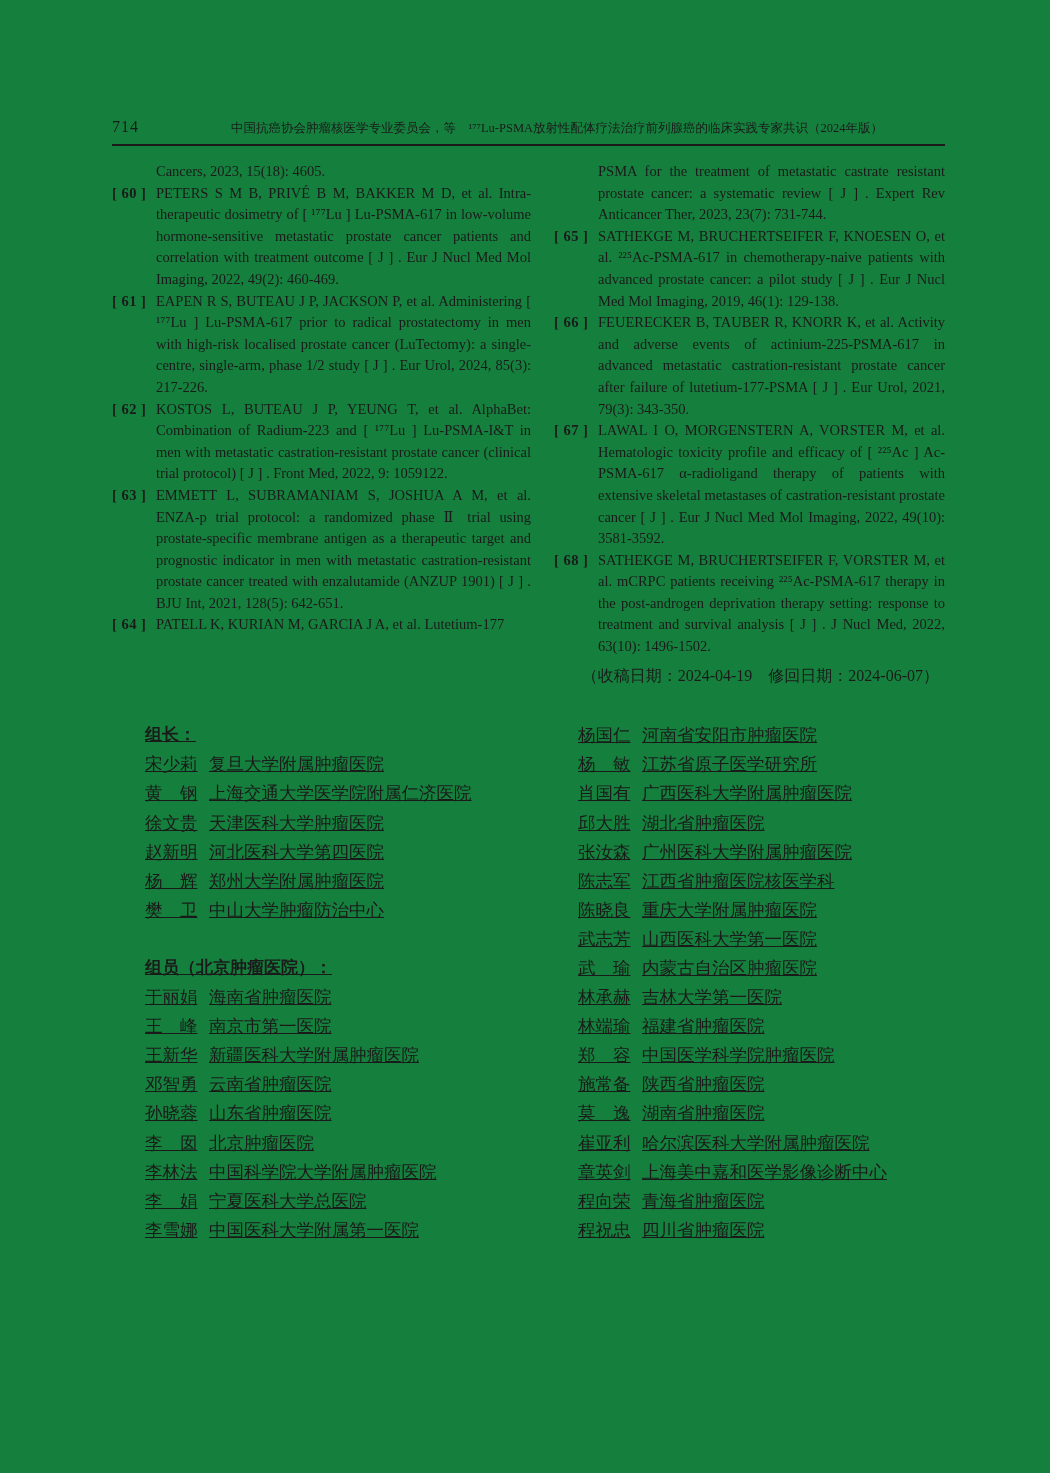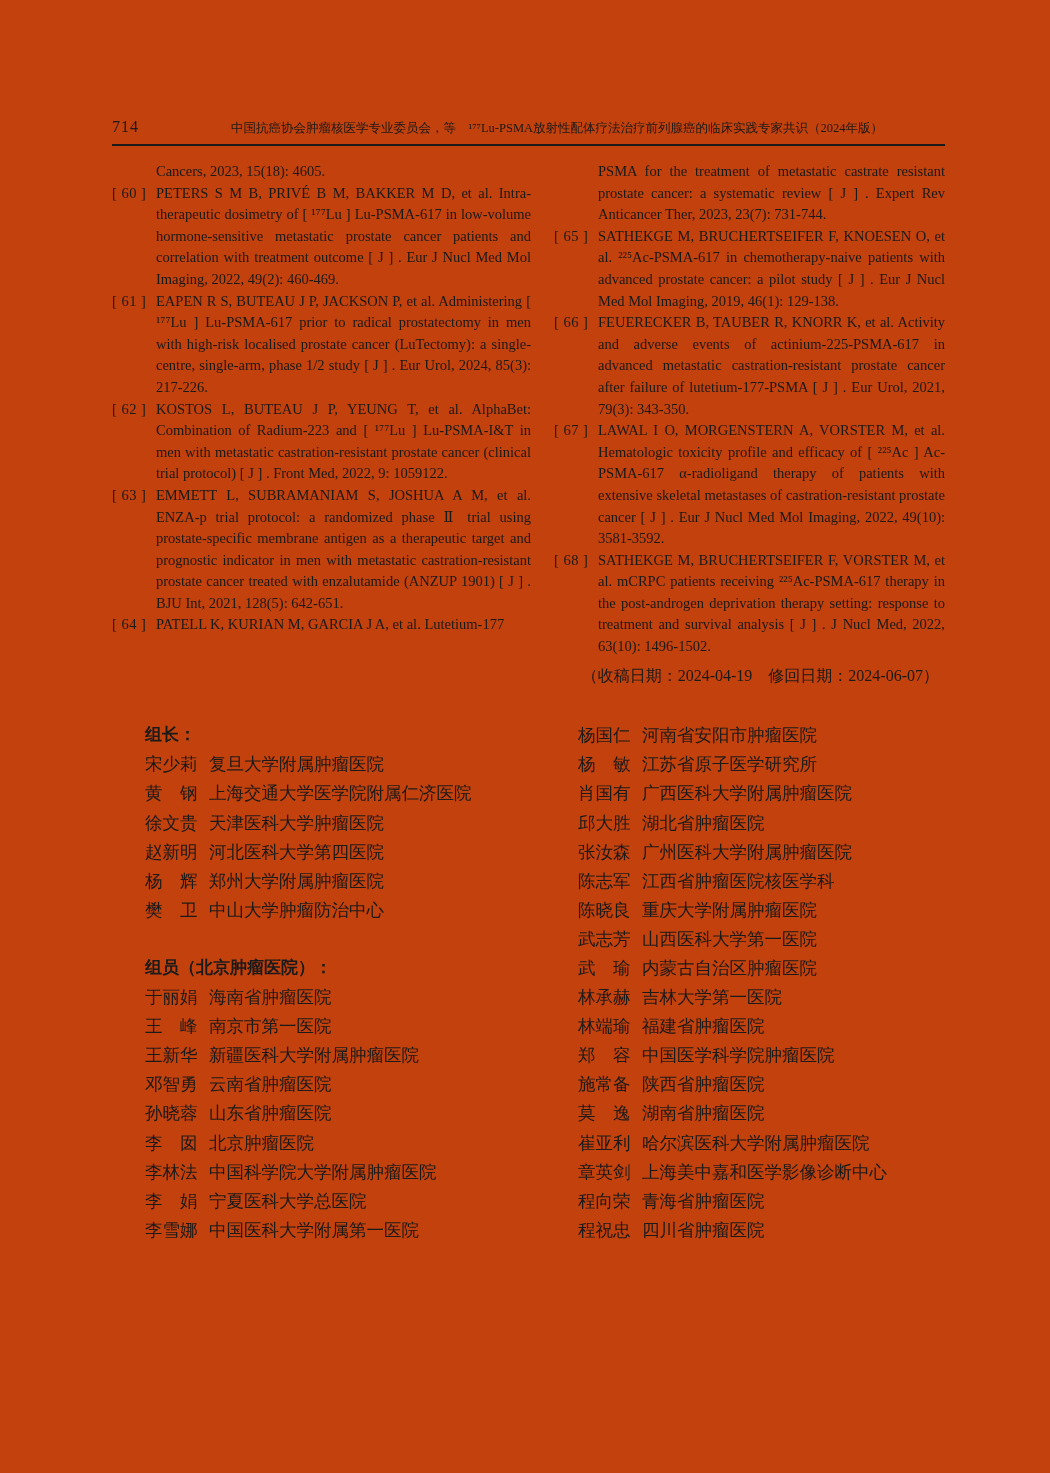--- a/index.html
+++ b/index.html
@@ -1,21 +1,21 @@
 <!DOCTYPE html>
 <html><head>
 <meta charset="utf-8">
 <style>
   html, body { margin: 0; padding: 0; background: #e8e8e8; }
   .page {
     position: relative;
     width: 1050px;
     height: 1473px;
     margin: 0 auto;
-    background: #c2410c;
+    background: #15803d;
     color: #1a1a1a;
     font-family: "Liberation Serif", "DejaVu Serif", serif;
     overflow: hidden;
     box-sizing: border-box;
     padding: 118px 105px 0 112px;
   }
   
   .running-head {
     display: flex;
     align-items: baseline;
@@ -39,20 +39,21 @@
     line-height: 21.6px;
   }
   .ref-col { width: 419px; }
   .ref-col-right { flex: 1; }
   .ref-item { display: flex; }
   .ref-label {
     width: 44px;
     flex-shrink: 0;
     white-space: nowrap;
     letter-spacing: 0.5px;
+    font-weight: bold;
   }
   .ref-text { flex: 1; text-align: justify; }
   .dates-note {
     text-align: right;
     font-size: 16px;
     margin-top: 7px;
     padding-right: 6px;
   }
   
   .expert-title {
@@ -61,20 +62,21 @@
     font-weight: bold;
     font-size: 22.5px;
     line-height: 37px;
   }
   .expert-cols {
     display: flex;
     margin-top: 37px;
     padding-left: 33px;
     padding-right: 36px;
     column-gap: 13px;
+    text-decoration: underline;
   }
   .expert-col-left { width: 420px; }
   .expert-col-right { flex: 1; }
   .expert-row {
     height: 29.1px;
     display: flex;
     align-items: baseline;
     font-size: 17.5px;
     white-space: nowrap;
   }

